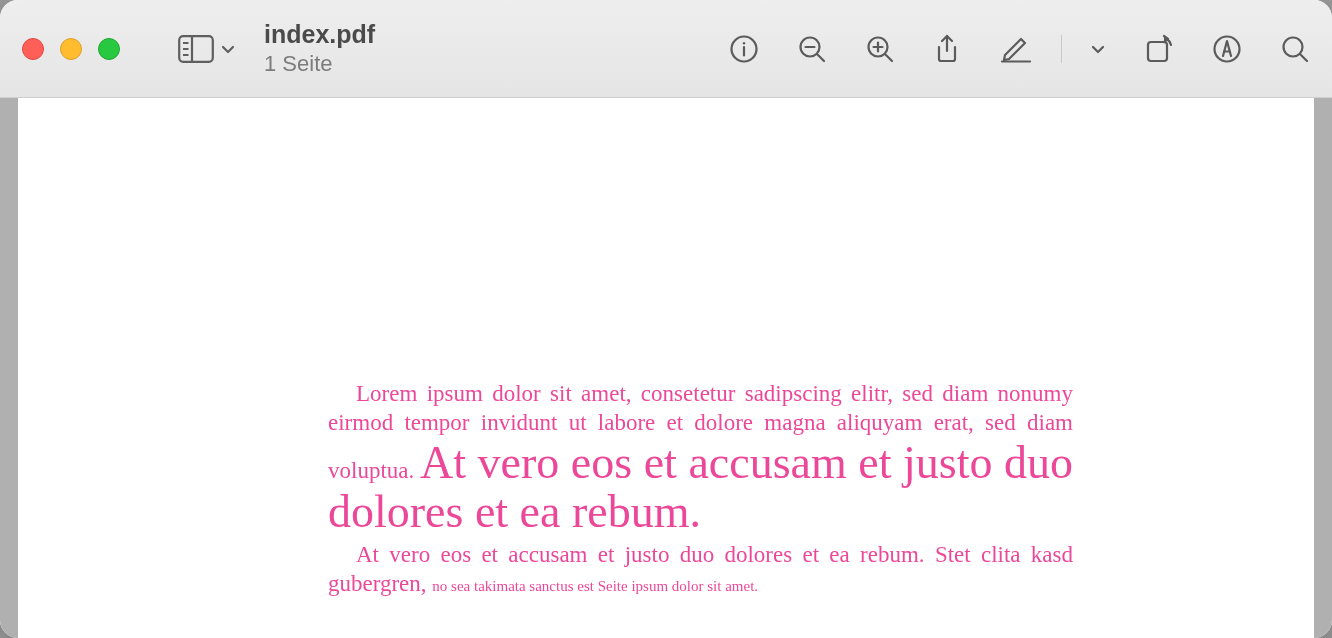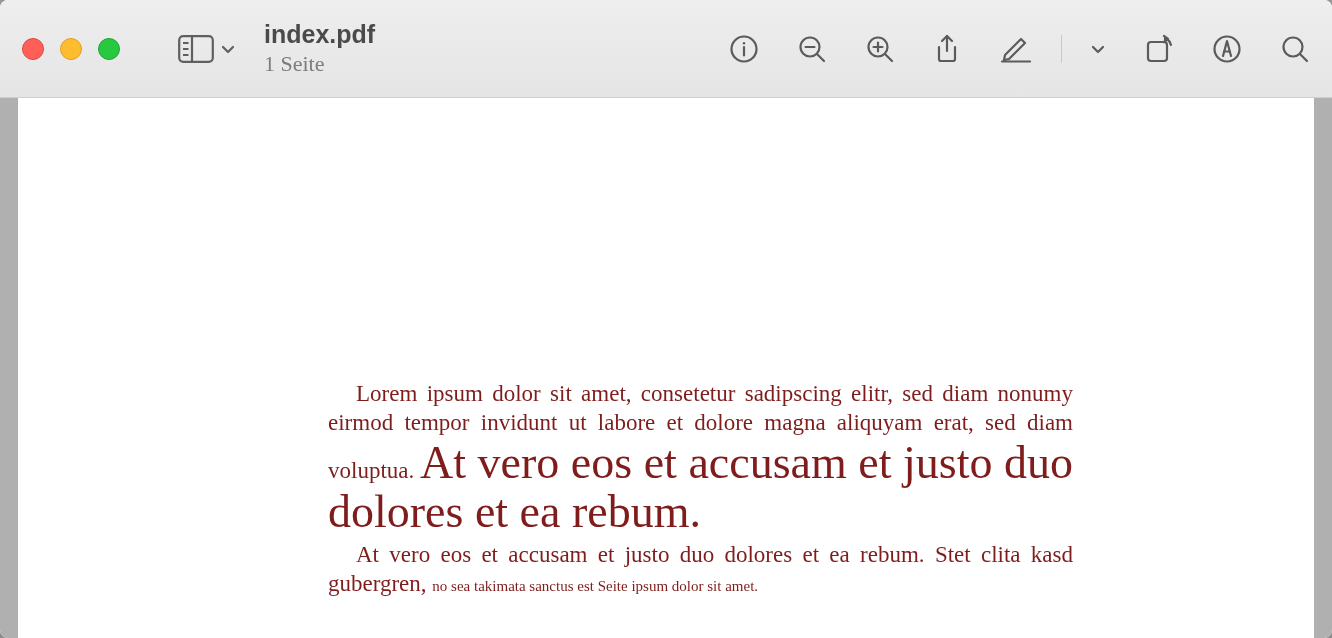--- a/index.html
+++ b/index.html
@@ -9,21 +9,21 @@
     overflow: hidden;
     font-family: -apple-system, BlinkMacSystemFont, "Helvetica Neue", Arial, sans-serif;
     background: #999;
   }
   .window {
     position: absolute;
     left: 0; top: 0;
     width: 1332px;
     height: 638px;
     background: #fff;
-    border-radius: 8px;
+    border-radius: 18px;
     overflow: hidden;
     box-shadow: 0 10px 30px rgba(0,0,0,0.2);
   }
   .titlebar {
     height: 98px;
     background: linear-gradient(#eeeeee, #e5e5e6);
     border-bottom: 1px solid #cfcfcf;
     display: flex;
     align-items: center;
     padding: 0 22px;
@@ -59,21 +59,20 @@
   }
   .doc-title-block .file {
     font-size: 25px;
     font-weight: 700;
     color: #4a4a4a;
   }
   .doc-title-block .sub {
     font-size: 22px;
     color: #7c7c7c;
     margin-top: 2px;
-    font-family: Liberation Serif, serif;
   }
 
   .toolbar-right {
     margin-left: auto;
     display: flex;
     align-items: center;
     gap: 38px;
     color: #5b5b5b;
   }
   .tb-icon {
@@ -103,21 +102,21 @@
     background: #fff;
     padding: 0;
   }
 
   .pdf-content {
     position: absolute;
     left: 310px;
     top: 282px;
     width: 745px;
     font-family: "Times New Roman", "Latin Modern Roman", serif;
-    color: #7f1d1d;
+    color: #ec4899;
     line-height: 1.0;
   }
   .pdf-content p {
     font-size: 23px;
     text-align: justify;
     text-align-last: left;
     line-height: 1.25;
   }
   .pdf-content p + p { margin-top: 4px; }
   .indent { text-indent: 28px; }

